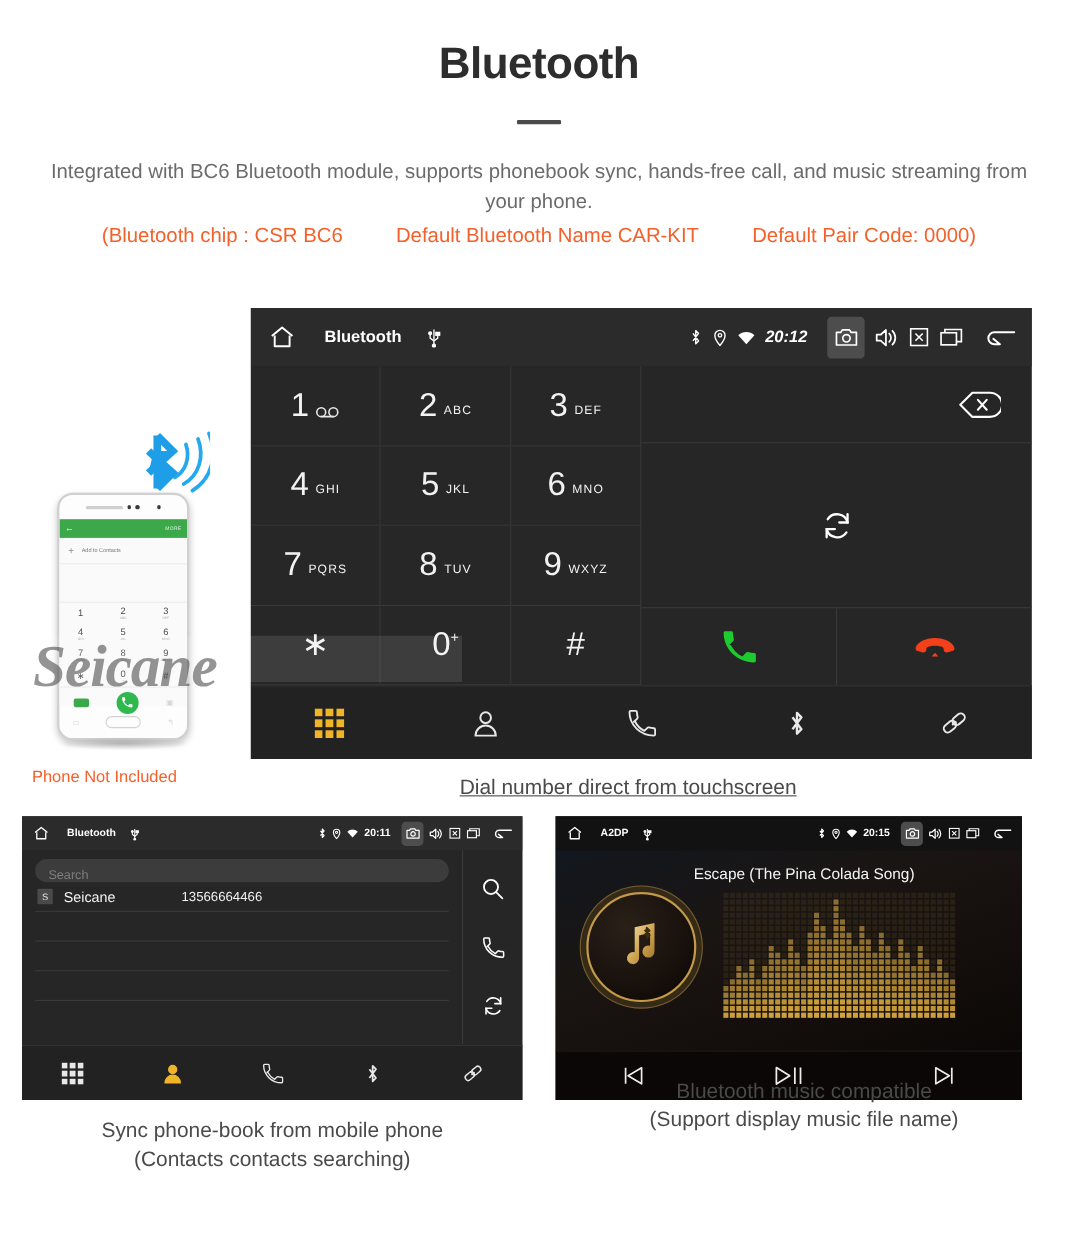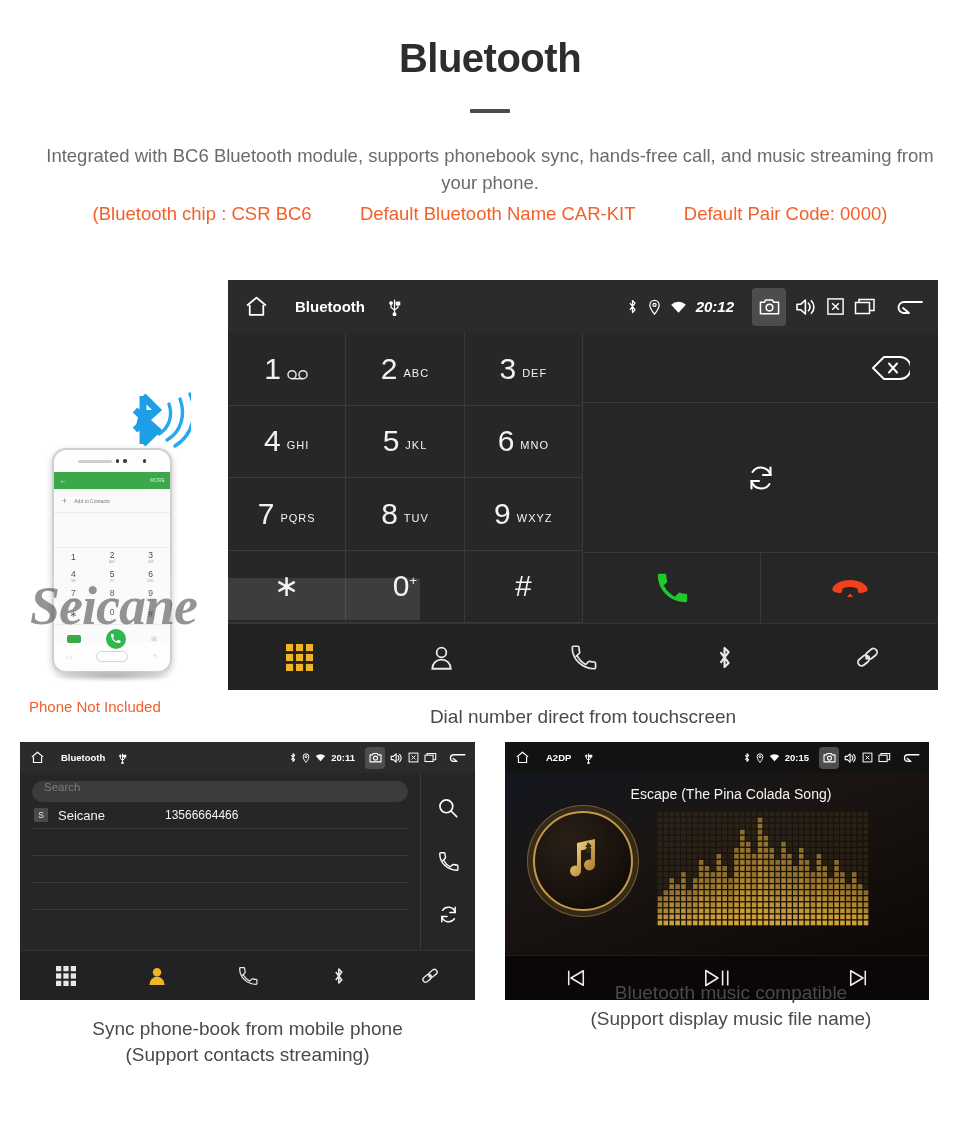--- a/index.html
+++ b/index.html
@@ -193,21 +193,21 @@
   
   #pb-screen { left: 20px; top: 742px; width: 455px; height: 258px; background: #262626; }
   #pb-screen .statusbar { height: 31px; padding: 0 9px 0 10px; }
   #pb-screen .sb-title { font-size: 9.5px; margin-left: 16px; }
   #pb-screen .sb-time { font-size: 9.5px; margin: 0 5px 0 4px; }
   #pb-screen .sb-right > * { margin-left: 5px; }
   .pb-body { position: absolute; left: 0; top: 31px; width: 455px; height: 176px; display: flex; }
   .pb-list { width: 400px; padding: 8px 12px 0 12px; }
   .search-box {
     height: 21px; background: #3c3c3c; border-radius: 11px;
-    display: flex; align-items: flex-start; padding-left: 12px;
+    display: flex; align-items: flex-end; padding-left: 12px;
     color: #7d7d7d; font-size: 11.5px;
   }
   .pb-row {
     height: 27px; display: flex; align-items: center;
     border-bottom: 1px solid #3a3a3a; padding: 0 6px 0 2px;
   }
   .pb-badge {
     width: 14px; height: 14px; background: #4a4a4a; color: #e6e6e6;
     font-size: 8.5px; display: flex; align-items: center; justify-content: center;
     margin-right: 10px; border-radius: 1px;
@@ -571,21 +571,21 @@
           <rect x="10" y="5.5" width="11" height="6.5" rx="3.2" transform="rotate(-40 15.5 8.7)"></rect>
           <path d="M10.3 13.5 L13.7 10.5"></path>
         </svg>
       </div>
     </div>
 </div>
 
 <div class="wm-sheen"></div>
 <div class="watermark">Seicane</div>
 
-<div class="caption" style="left:228px;top:704px;width:710px;">
+<div class="caption" style="left:216px;top:704px;width:710px;text-decoration:underline;">
   <span>Dial number direct from touchscreen</span>
 </div>
 
 <div id="pb-screen" class="screen">
   <div class="statusbar">
     <div class="sb-left">
       <span class="sb-item">
         <svg width="15" height="15" viewBox="0 0 24 24" fill="none" stroke="#fff" stroke-width="1.9" stroke-linejoin="round">
             <path d="M3 11 L12 3.5 L21 11"></path>
             <path d="M5.5 10.5 V20 H18.5 V10.5"></path>
@@ -728,21 +728,21 @@
           <rect x="3" y="11.5" width="11" height="6.5" rx="3.2" transform="rotate(-40 8.5 14.7)"></rect>
           <rect x="10" y="5.5" width="11" height="6.5" rx="3.2" transform="rotate(-40 15.5 8.7)"></rect>
           <path d="M10.3 13.5 L13.7 10.5"></path>
         </svg>
       </div>
     </div>
 </div>
 
 <div class="caption" style="left:20px;top:1016px;width:455px;">
   <div>Sync phone-book from mobile phone</div>
-  <div>(Support contacts streaming)</div>
+  <div>(Contacts contacts searching)</div>
 </div>
 
 <div id="mus-screen" class="screen">
   <div class="statusbar">
     <div class="sb-left">
       <span class="sb-item">
         <svg width="15" height="15" viewBox="0 0 24 24" fill="none" stroke="#fff" stroke-width="1.9" stroke-linejoin="round">
             <path d="M3 11 L12 3.5 L21 11"></path>
             <path d="M5.5 10.5 V20 H18.5 V10.5"></path>
           </svg>

